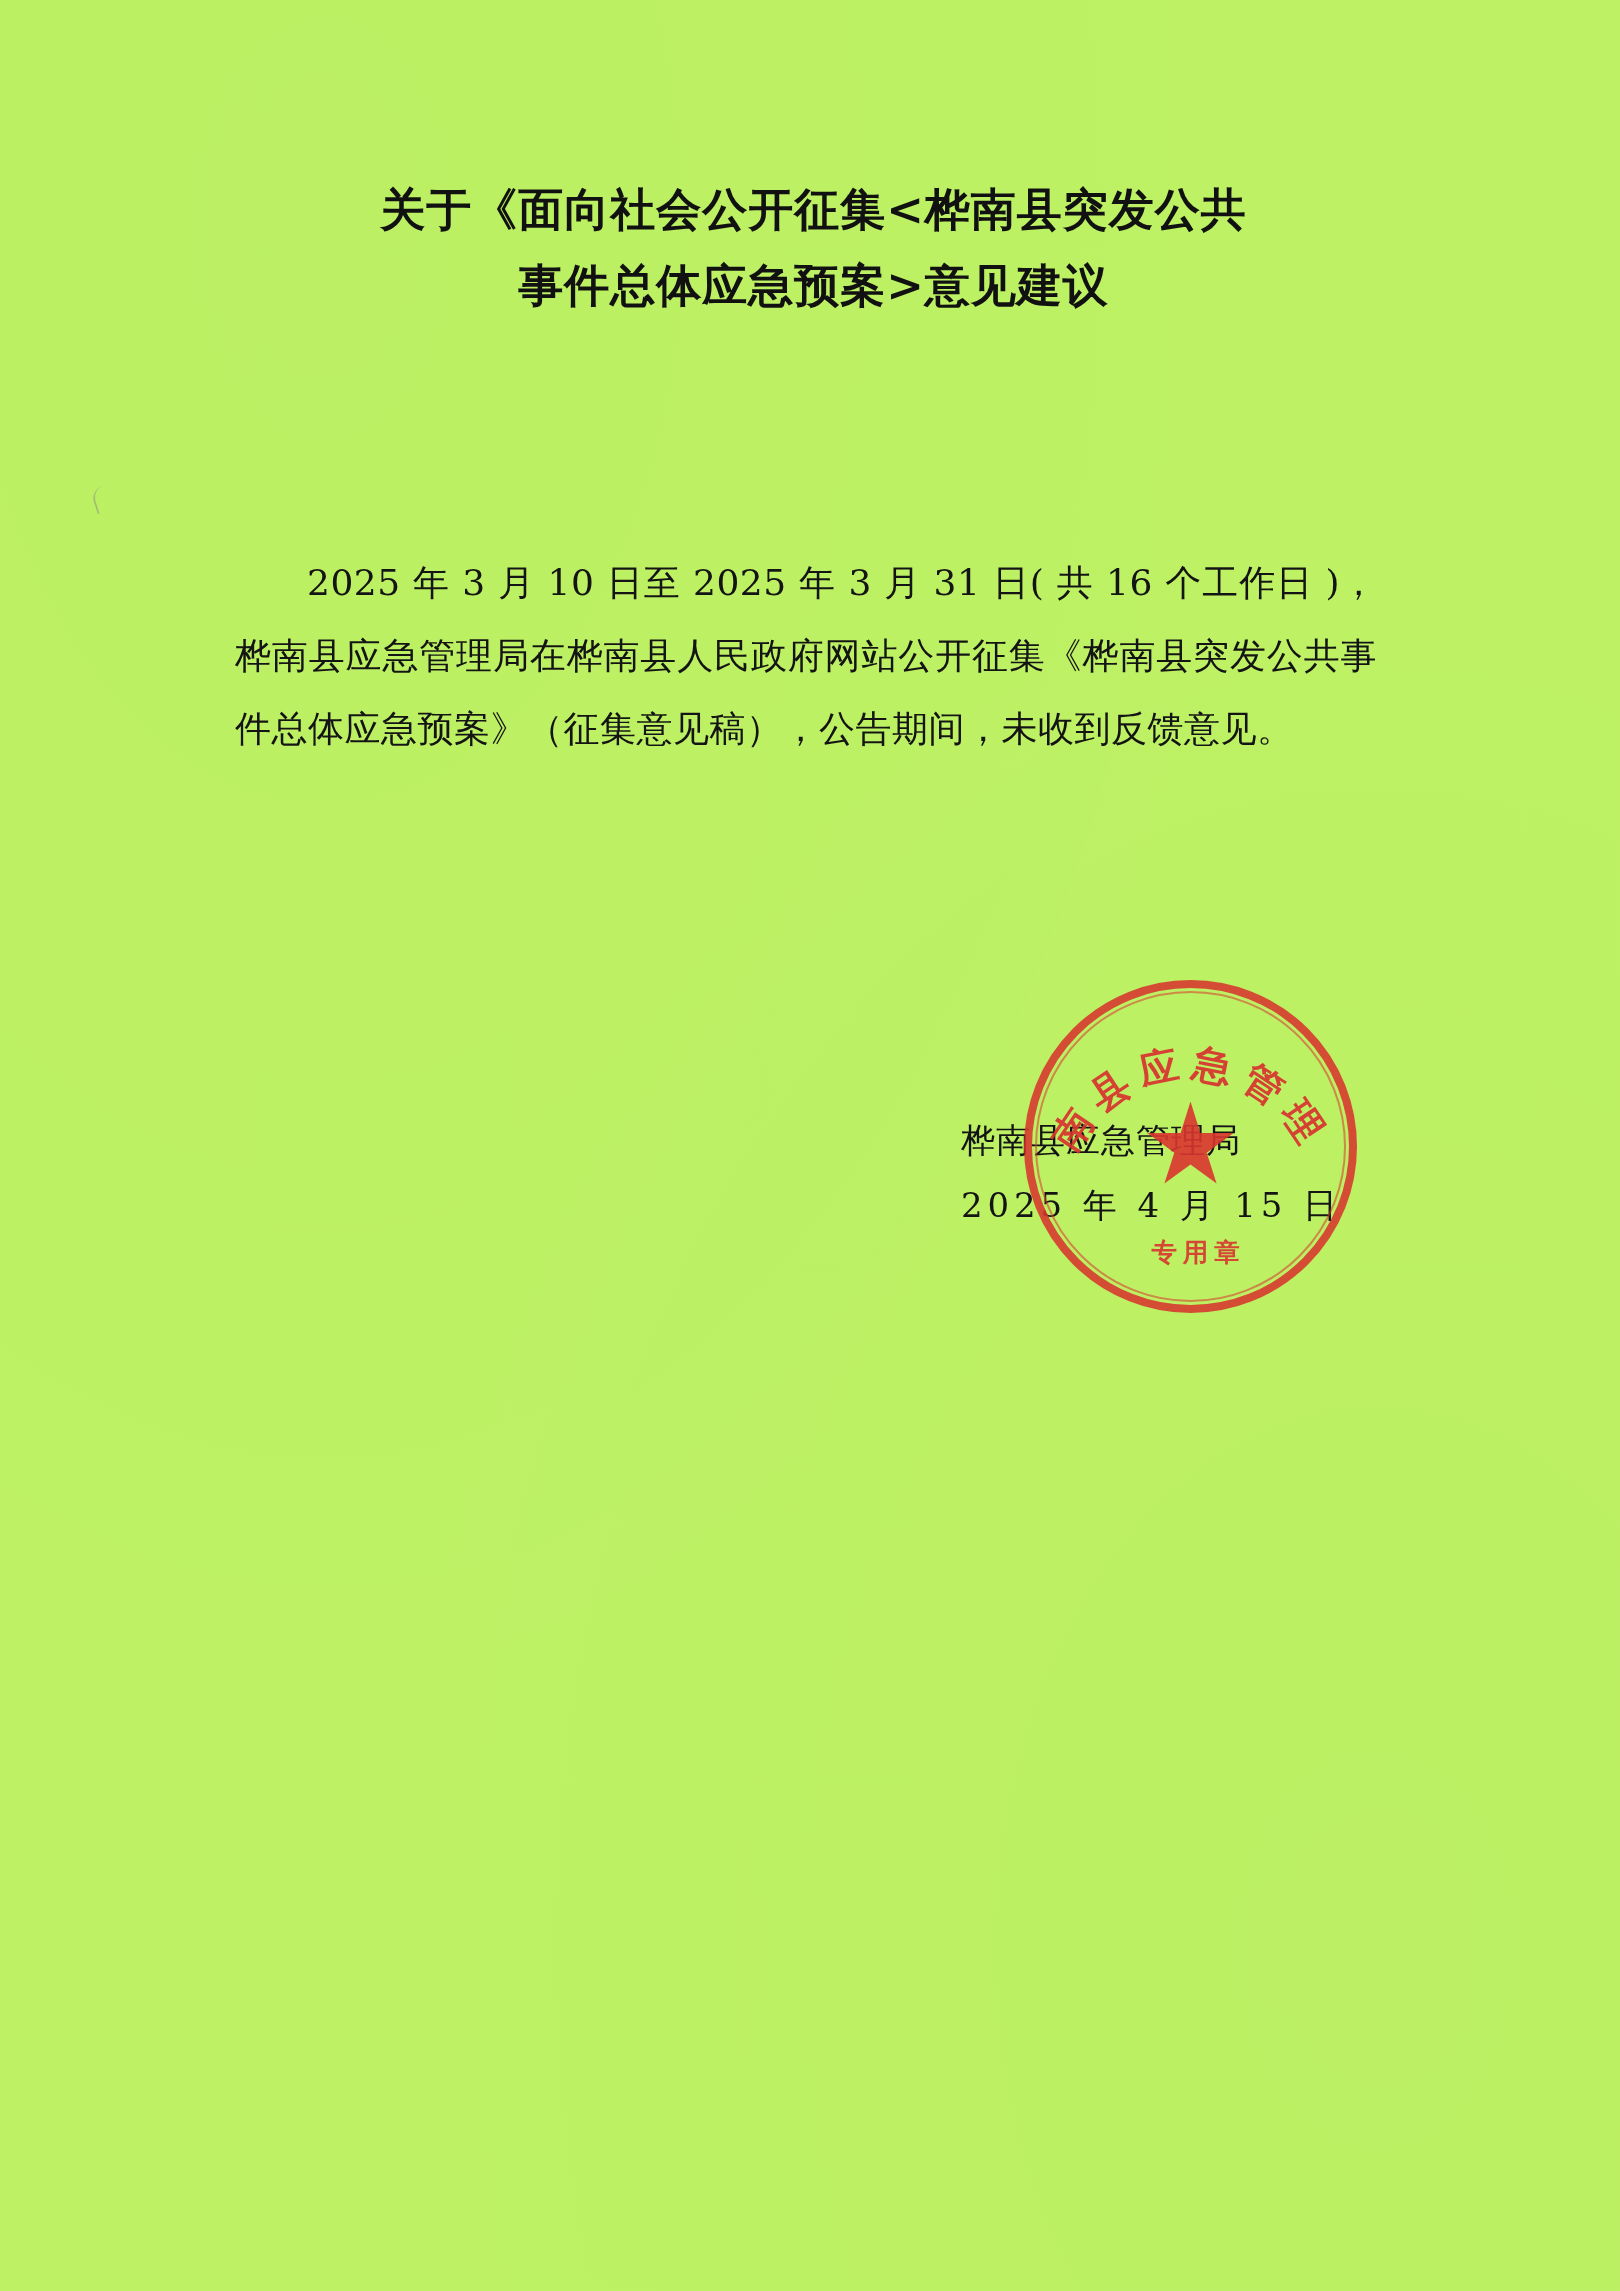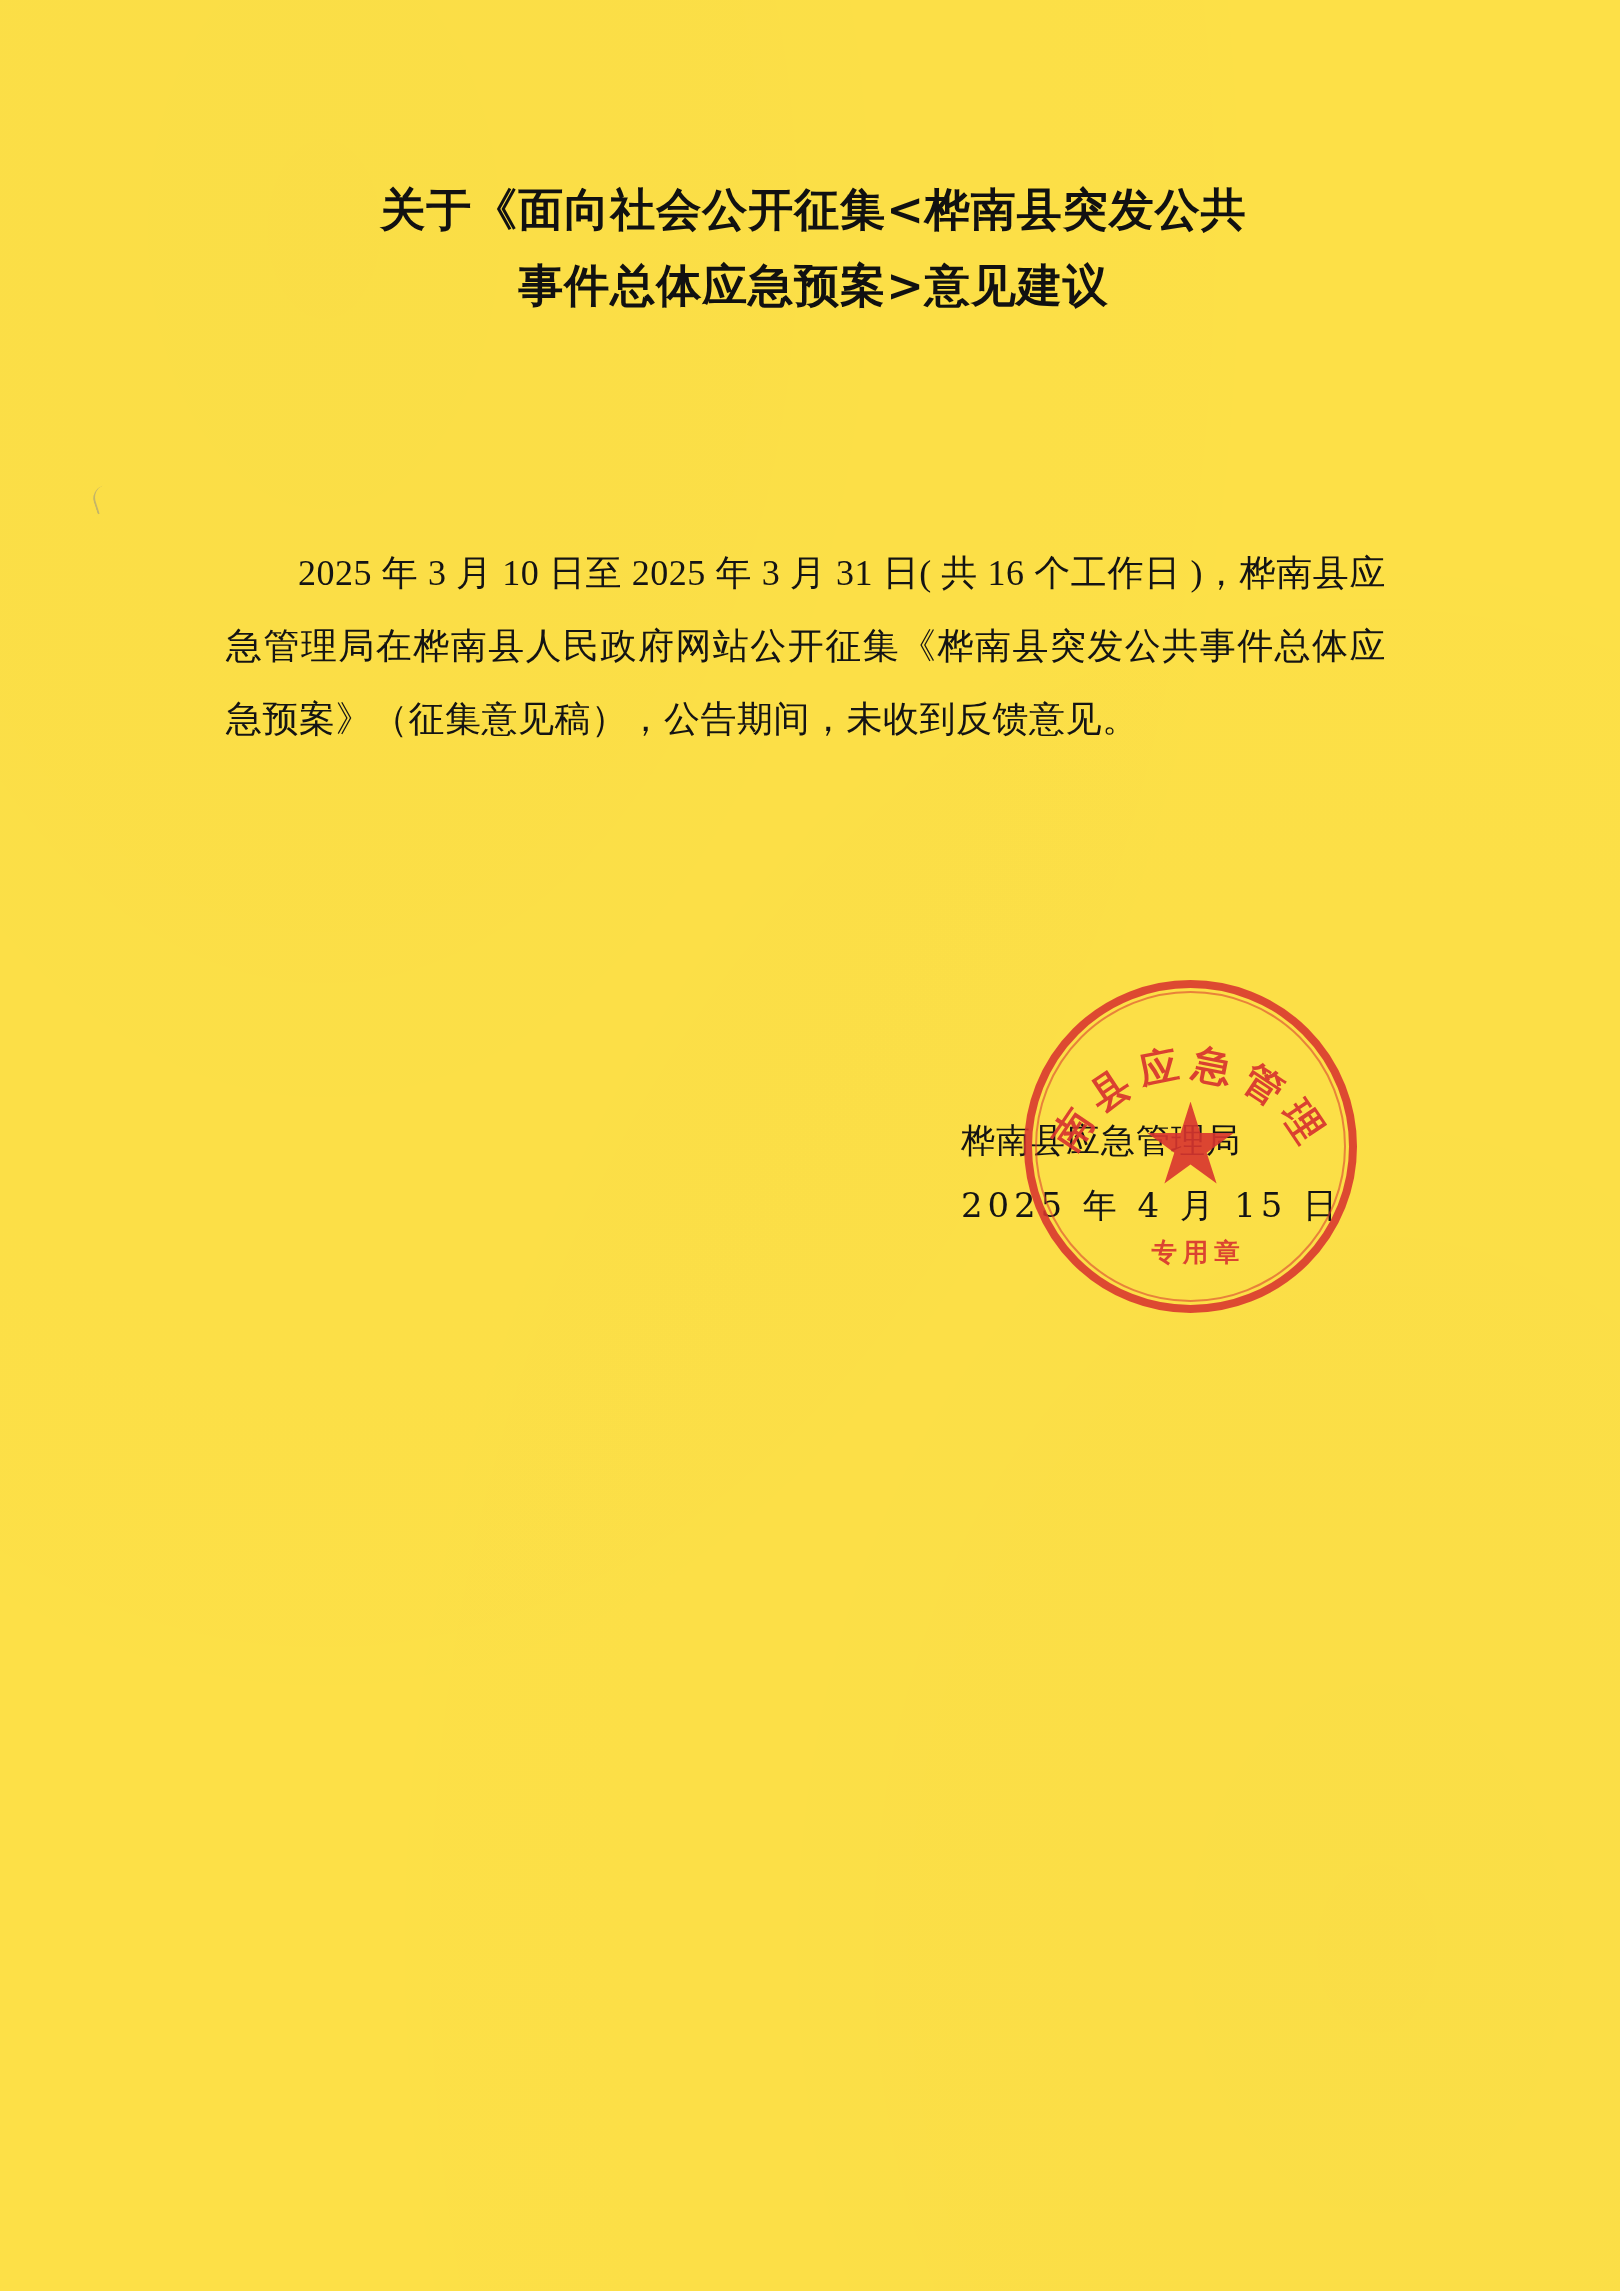--- a/index.html
+++ b/index.html
@@ -13,21 +13,21 @@
     position: relative;
     font-family: "DejaVu Serif", "Liberation Serif", serif;
     color: #1a1a1a;
     overflow: hidden;
   }
 
   
   .page {
     position: absolute;
     inset: 0;
-    background: #fde047;
+    background: #bef264;
   }
   .paper-noise {
     position: absolute;
     inset: 0;
     background:
       radial-gradient(ellipse at 20% 10%, rgba(0,0,0,0.012), rgba(0,0,0,0) 60%),
       radial-gradient(ellipse at 85% 85%, rgba(0,0,0,0.012), rgba(0,0,0,0) 60%);
     pointer-events: none;
   }
 
@@ -63,23 +63,22 @@
     left: 218px;
     top: 529px;
     width: 1176px;
     font-size: 36px;
     line-height: 73px;
     letter-spacing: 0.5px;
     color: #141414;
     text-align: justify;
   }
   .body-text p {
-    margin: 8px;
+    margin: 17px;
     text-indent: 2em;
-    font-family: Liberation Serif, serif;
   }
 
   .signature {
     position: absolute;
     left: 961px;
     top: 1108px;
     width: 412px;
     font-size: 34px;
     line-height: 65px;
     letter-spacing: 1px;

